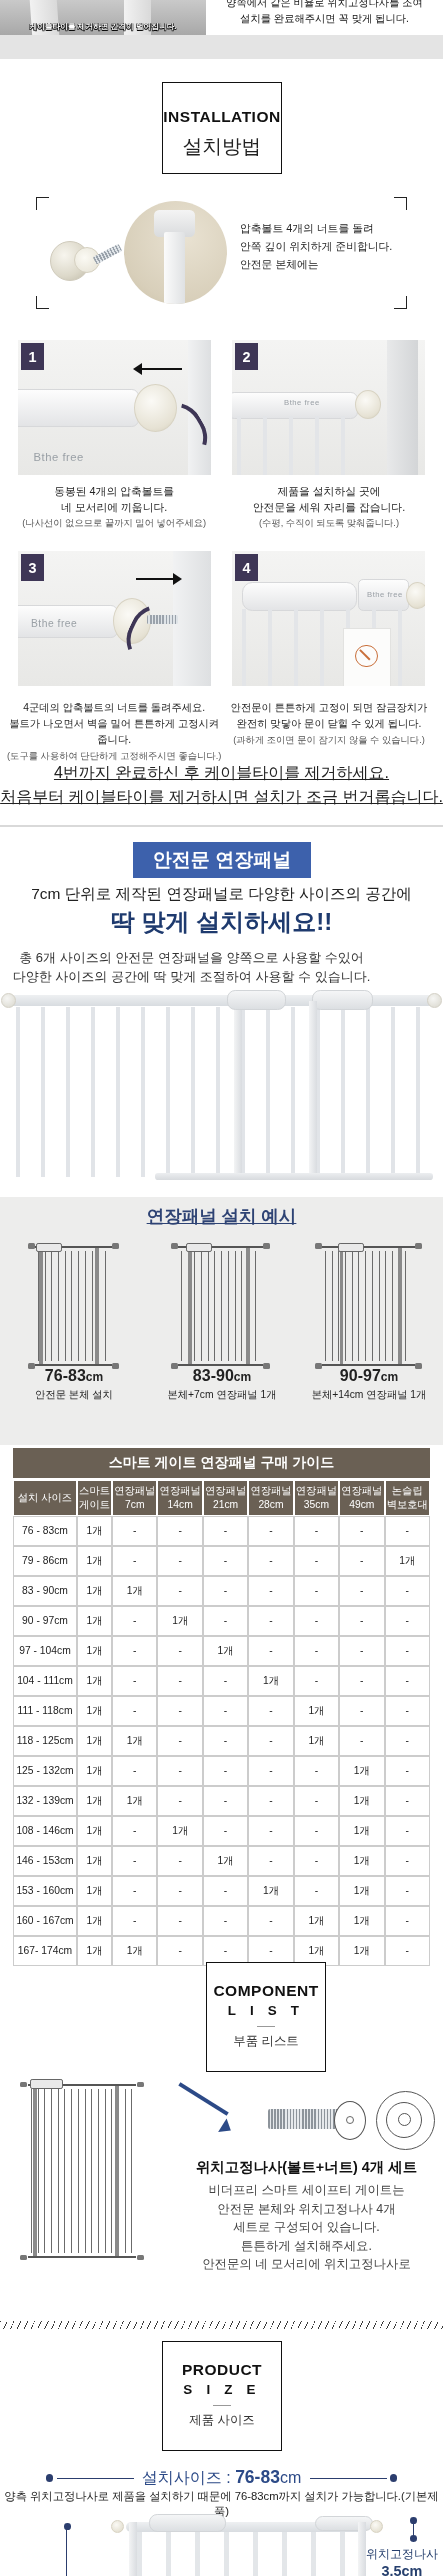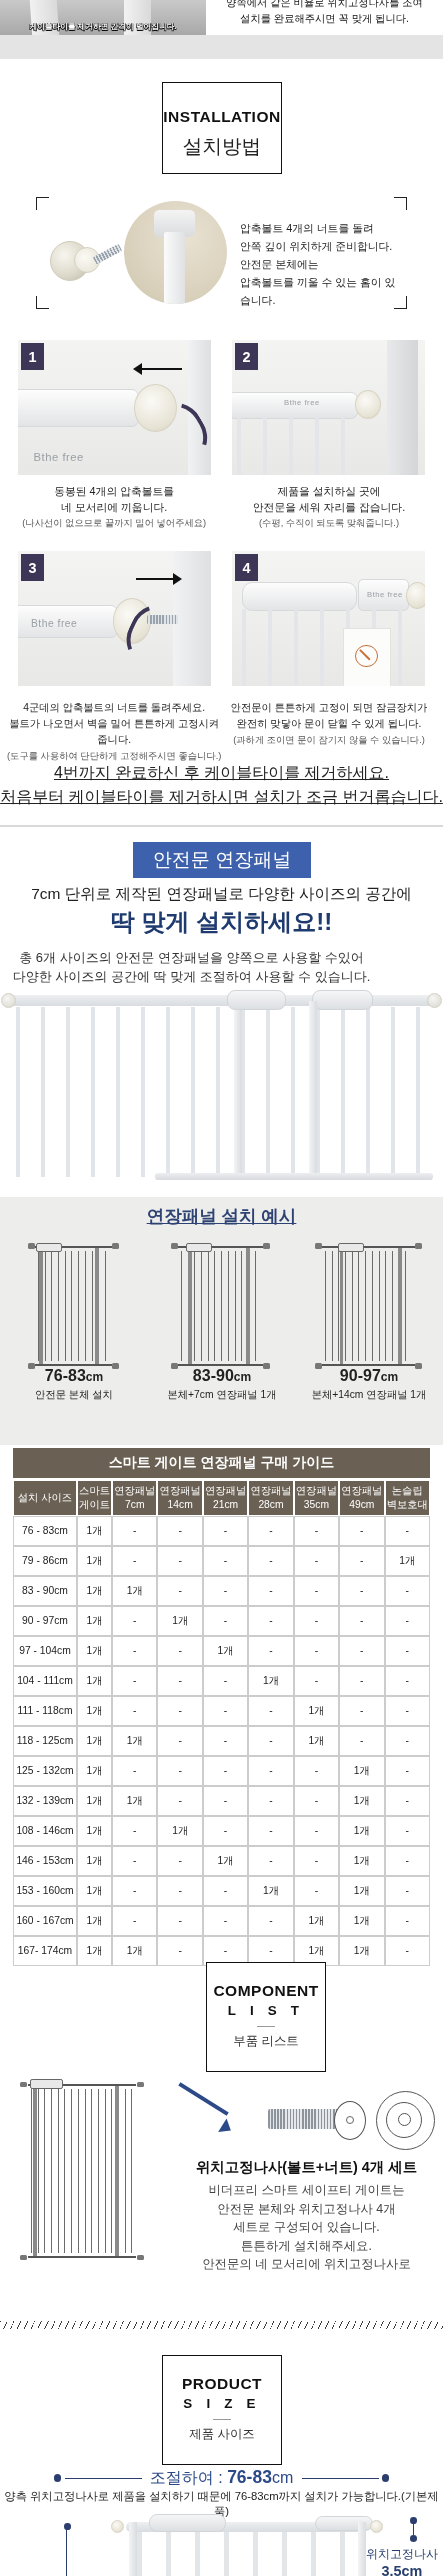--- a/index.html
+++ b/index.html
@@ -57,21 +57,21 @@
   .curve{position:absolute;width:29px;height:57px;border:4.6px solid transparent;border-left:4.6px solid #3e3656;border-radius:29px 0 0 29px;}
   .brandtag{position:absolute;font-size:7.7px;color:#9aa0a6;letter-spacing:0.5px;}
   .scap{position:absolute;width:216px;text-align:center;font-size:10.8px;line-height:16px;color:#222;}
   .scap .par{font-size:9.3px;color:#555;}
   .bars-lite{position:absolute;background:repeating-linear-gradient(90deg,#e3e5e8 0 4.1px,transparent 4.1px 26px);}
 
   
   .notice{top:761px;left:0;width:443px;text-align:center;font-size:16px;line-height:24px;color:#222;text-decoration:underline;}
   .divline{top:825px;left:0;width:443px;height:1.5px;background:#d9d9d9;}
   .blue-box{top:842px;left:133px;width:178px;height:36px;background:#3d61ac;color:#fff;display:flex;align-items:center;justify-content:center;
-     font-size:19px;font-weight:normal;}
+     font-size:19px;font-weight:bold;}
   .lead1{top:884px;left:0;width:443px;text-align:center;font-size:15.5px;color:#222;}
   .lead2{top:906px;left:0;width:443px;text-align:center;font-size:24px;font-weight:bold;color:#1e3a6e;}
   .lead-desc{top:948px;left:0;width:383px;text-align:center;font-size:13px;line-height:19px;color:#333;}
 
   
   .big-photo{top:989px;left:0;width:443px;height:204px;background:#fff;}
   .bp-toprail{position:absolute;left:9.3px;top:6.2px;width:425px;height:11.3px;background:linear-gradient(180deg,#eef0f2,#d8dce0);border-radius:5.2px;}
   .bp-knob{position:absolute;top:4.1px;width:13.4px;height:13.4px;border-radius:50%;background:radial-gradient(circle at 40% 35%,#f6f6f4,#d9d7cd);border:0.5px solid #d3d0c5;}
   .bp-handle{position:absolute;top:1px;height:17.5px;background:linear-gradient(180deg,#f5f6f7,#dcdfe2);border:0.5px solid #d2d5d8;border-radius:8.2px;}
   .bp-post{position:absolute;top:12.4px;width:8.2px;height:178px;background:linear-gradient(90deg,#f3f4f5,#d9dce0);}
@@ -166,21 +166,20 @@
       <div class="bolt-rod"></div>
     </div>
     <div class="oval-photo">
       <div class="oval-cap"></div>
       <div class="oval-post"></div>
     </div>
     <div class="bracket-text">
       <div>압축볼트 4개의 너트를 돌려</div>
       <div>안쪽 깊이 위치하게 준비합니다.</div>
       <div>안전문 본체에는</div>
-      <div>압축볼트를 끼울 수 있는 홈이 있습니다.</div>
     </div>
   </div>
 
   <div class="abs sphoto" style="left:18px;top:340px;">
     <div class="rail" style="left:-10.3px;top:49px;width:129px;height:36px;"></div>
     <div class="knob" style="left:116px;top:44px;width:41px;height:46px;"></div>
     <div class="wallbar" style="left:170px;top:0;width:23px;height:135px;"></div>
     <div class="bline" style="left:118px;top:28px;width:46px;"></div>
     <div class="arrow-l" style="left:109px;top:23px;border-right:9.3px solid #111;"></div>
     <div class="curve" style="left:149px;top:57px;transform:rotate(150deg);"></div>
@@ -545,31 +544,31 @@
       <div>비더프리 스마트 세이프티 게이트는</div>
       <div>안전문 본체와 위치고정나사 4개</div>
       <div>세트로 구성되어 있습니다.</div>
       <div>튼튼하게 설치해주세요.</div>
       <div>안전문의 네 모서리에 위치고정나사로</div>
     </div>
   </div>
 
   <div class="abs hatch" style="top:2321px;"></div>
 
-  <div class="abs title-box" style="top:2341px;height:108px;margin-top:14px;">
+  <div class="abs title-box" style="top:2341px;height:108px;">
     <div class="tb-en" style="margin-top:18.5px;">PRODUCT</div>
     <div class="tb-en2">S I Z E</div>
     <div class="tb-div"></div>
     <div class="tb-ko">제품 사이즈</div>
   </div>
 
   <div class="abs ps-head">
     <div class="ps-dot"></div>
     <div class="ps-line"></div>
-    <div class="ps-text"><span>조절하여 :</span> <b>76-83</b><span>cm</span></div>
+    <div class="ps-text"><span>설치사이즈 :</span> <b>76-83</b><span>cm</span></div>
     <div class="ps-line"></div>
     <div class="ps-dot"></div>
   </div>
   <div class="abs ps-sub">양측 위치고정나사로 제품을 설치하기 때문에 76-83cm까지 설치가 가능합니다.(기본제품)</div>
 
   <div class="abs size-photo">
 
     <div class="bars-lite" style="left:137px;top:18.5px;width:219px;height:227px;background:repeating-linear-gradient(90deg,#e3e6e9 0 4.6px,transparent 4.6px 29px);"></div>
     <div class="bp-toprail" style="left:126px;top:10.3px;width:242px;height:9.3px;"></div>
     <div class="bp-handle" style="left:149px;top:2.1px;width:75px;height:15.5px;"></div>

